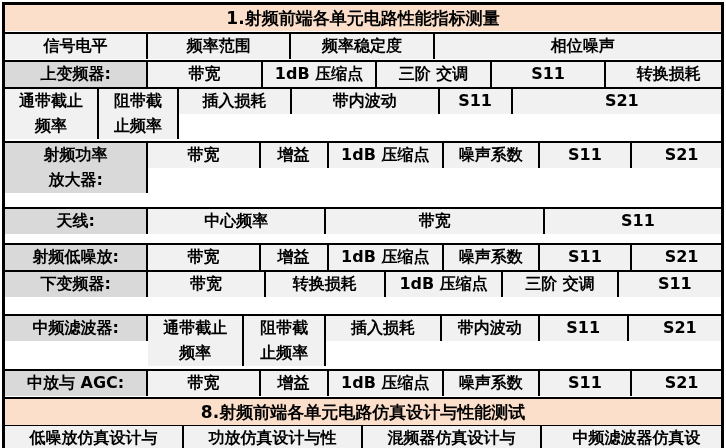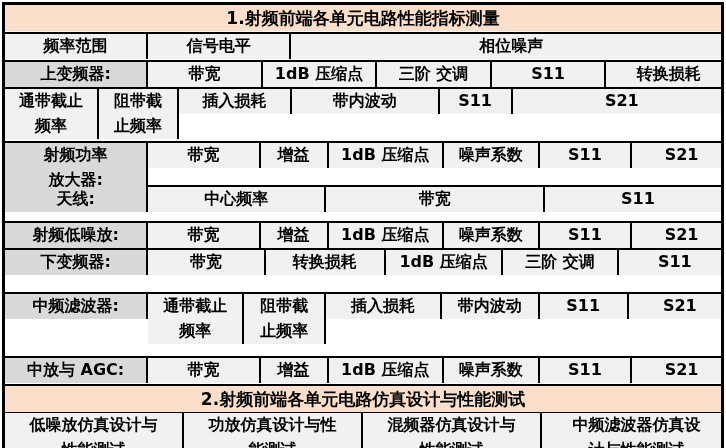--- a/index.html
+++ b/index.html
@@ -56,22 +56,23 @@
 </head>
 <body>
 
 <div class="spec-table">
 
   <div class="row" style="height:29px">
     <div class="cell header-cell">1.射频前端各单元电路性能指标测量</div>
   </div>
 
   <div class="row" style="height:28px">
+    <div class="cell" style="flex:0 0 20%">信号电平</div>
     <div class="cell" style="flex:0 0 20%">频率范围</div>
-    <div class="cell" style="flex:0 0 20%">信号电平</div>
+    <div class="cell" style="flex:0 0 20%">频率稳定度</div>
     <div class="cell grow">相位噪声</div>
   </div>
 
   <div class="row" style="height:27px">
     <div class="cell label" style="flex:0 0 20%">上变频器:</div>
     <div class="cell" style="flex:0 0 16%">带宽</div>
     <div class="cell" style="flex:0 0 16%">1dB 压缩点</div>
     <div class="cell" style="flex:0 0 16%">三阶 交调</div>
     <div class="cell" style="flex:0 0 16%">S11</div>
     <div class="cell grow">转换损耗</div>
@@ -81,21 +82,21 @@
     <div class="cell" style="flex:0 0 13.1%">通带截止
 频率</div>
     <div class="cell" style="flex:0 0 11.2%">阻带截
 止频率</div>
     <div class="cell" style="flex:0 0 15.8%">插入损耗</div>
     <div class="cell" style="flex:0 0 20.6%">带内波动</div>
     <div class="cell" style="flex:0 0 10.2%">S11</div>
     <div class="cell grow">S21</div>
   </div>
 
-  <div class="row" style="height:44px">
+  <div class="row" style="height:66px">
     <div class="cell label" style="flex:0 0 20%">射频功率
 放大器:</div>
     <div class="cell" style="flex:0 0 15.7%">带宽</div>
     <div class="cell" style="flex:0 0 9.5%">增益</div>
     <div class="cell" style="flex:0 0 16.1%">1dB 压缩点</div>
     <div class="cell" style="flex:0 0 13.4%">噪声系数</div>
     <div class="cell" style="flex:0 0 12.9%">S11</div>
     <div class="cell grow">S21</div>
   </div>
 
@@ -118,21 +119,21 @@
 
   <div class="row" style="height:44px">
     <div class="cell label" style="flex:0 0 20%">下变频器:</div>
     <div class="cell" style="flex:0 0 16.4%">带宽</div>
     <div class="cell" style="flex:0 0 16.8%">转换损耗</div>
     <div class="cell" style="flex:0 0 16.4%">1dB 压缩点</div>
     <div class="cell" style="flex:0 0 16.1%">三阶 交调</div>
     <div class="cell grow">S11</div>
   </div>
 
-  <div class="row" style="height:64px">
+  <div class="row" style="height:55px">
     <div class="cell label" style="flex:0 0 20%">中频滤波器:</div>
     <div class="cell" style="flex:0 0 13.4%">通带截止
 频率</div>
     <div class="cell" style="flex:0 0 11.5%">阻带截
 止频率</div>
     <div class="cell" style="flex:0 0 16.1%">插入损耗</div>
     <div class="cell" style="flex:0 0 13.7%">带内波动</div>
     <div class="cell" style="flex:0 0 12.4%">S11</div>
     <div class="cell grow">S21</div>
   </div>
@@ -141,21 +142,21 @@
     <div class="cell label" style="flex:0 0 20%">中放与 AGC:</div>
     <div class="cell" style="flex:0 0 15.7%">带宽</div>
     <div class="cell" style="flex:0 0 9.5%">增益</div>
     <div class="cell" style="flex:0 0 16.1%">1dB 压缩点</div>
     <div class="cell" style="flex:0 0 13.4%">噪声系数</div>
     <div class="cell" style="flex:0 0 12.9%">S11</div>
     <div class="cell grow">S21</div>
   </div>
 
   <div class="row" style="height:27px">
-    <div class="cell header-cell">2.射频前端各单元电路仿真设计与性能测试</div>
+    <div class="cell header-cell">8.射频前端各单元电路仿真设计与性能测试</div>
   </div>
 
   <div class="row" style="height:56px">
     <div class="cell" style="flex:0 0 25%">低噪放仿真设计与
 性能测试</div>
     <div class="cell" style="flex:0 0 25%">功放仿真设计与性
 能测试</div>
     <div class="cell" style="flex:0 0 25%">混频器仿真设计与
 性能测试</div>
     <div class="cell grow">中频滤波器仿真设

